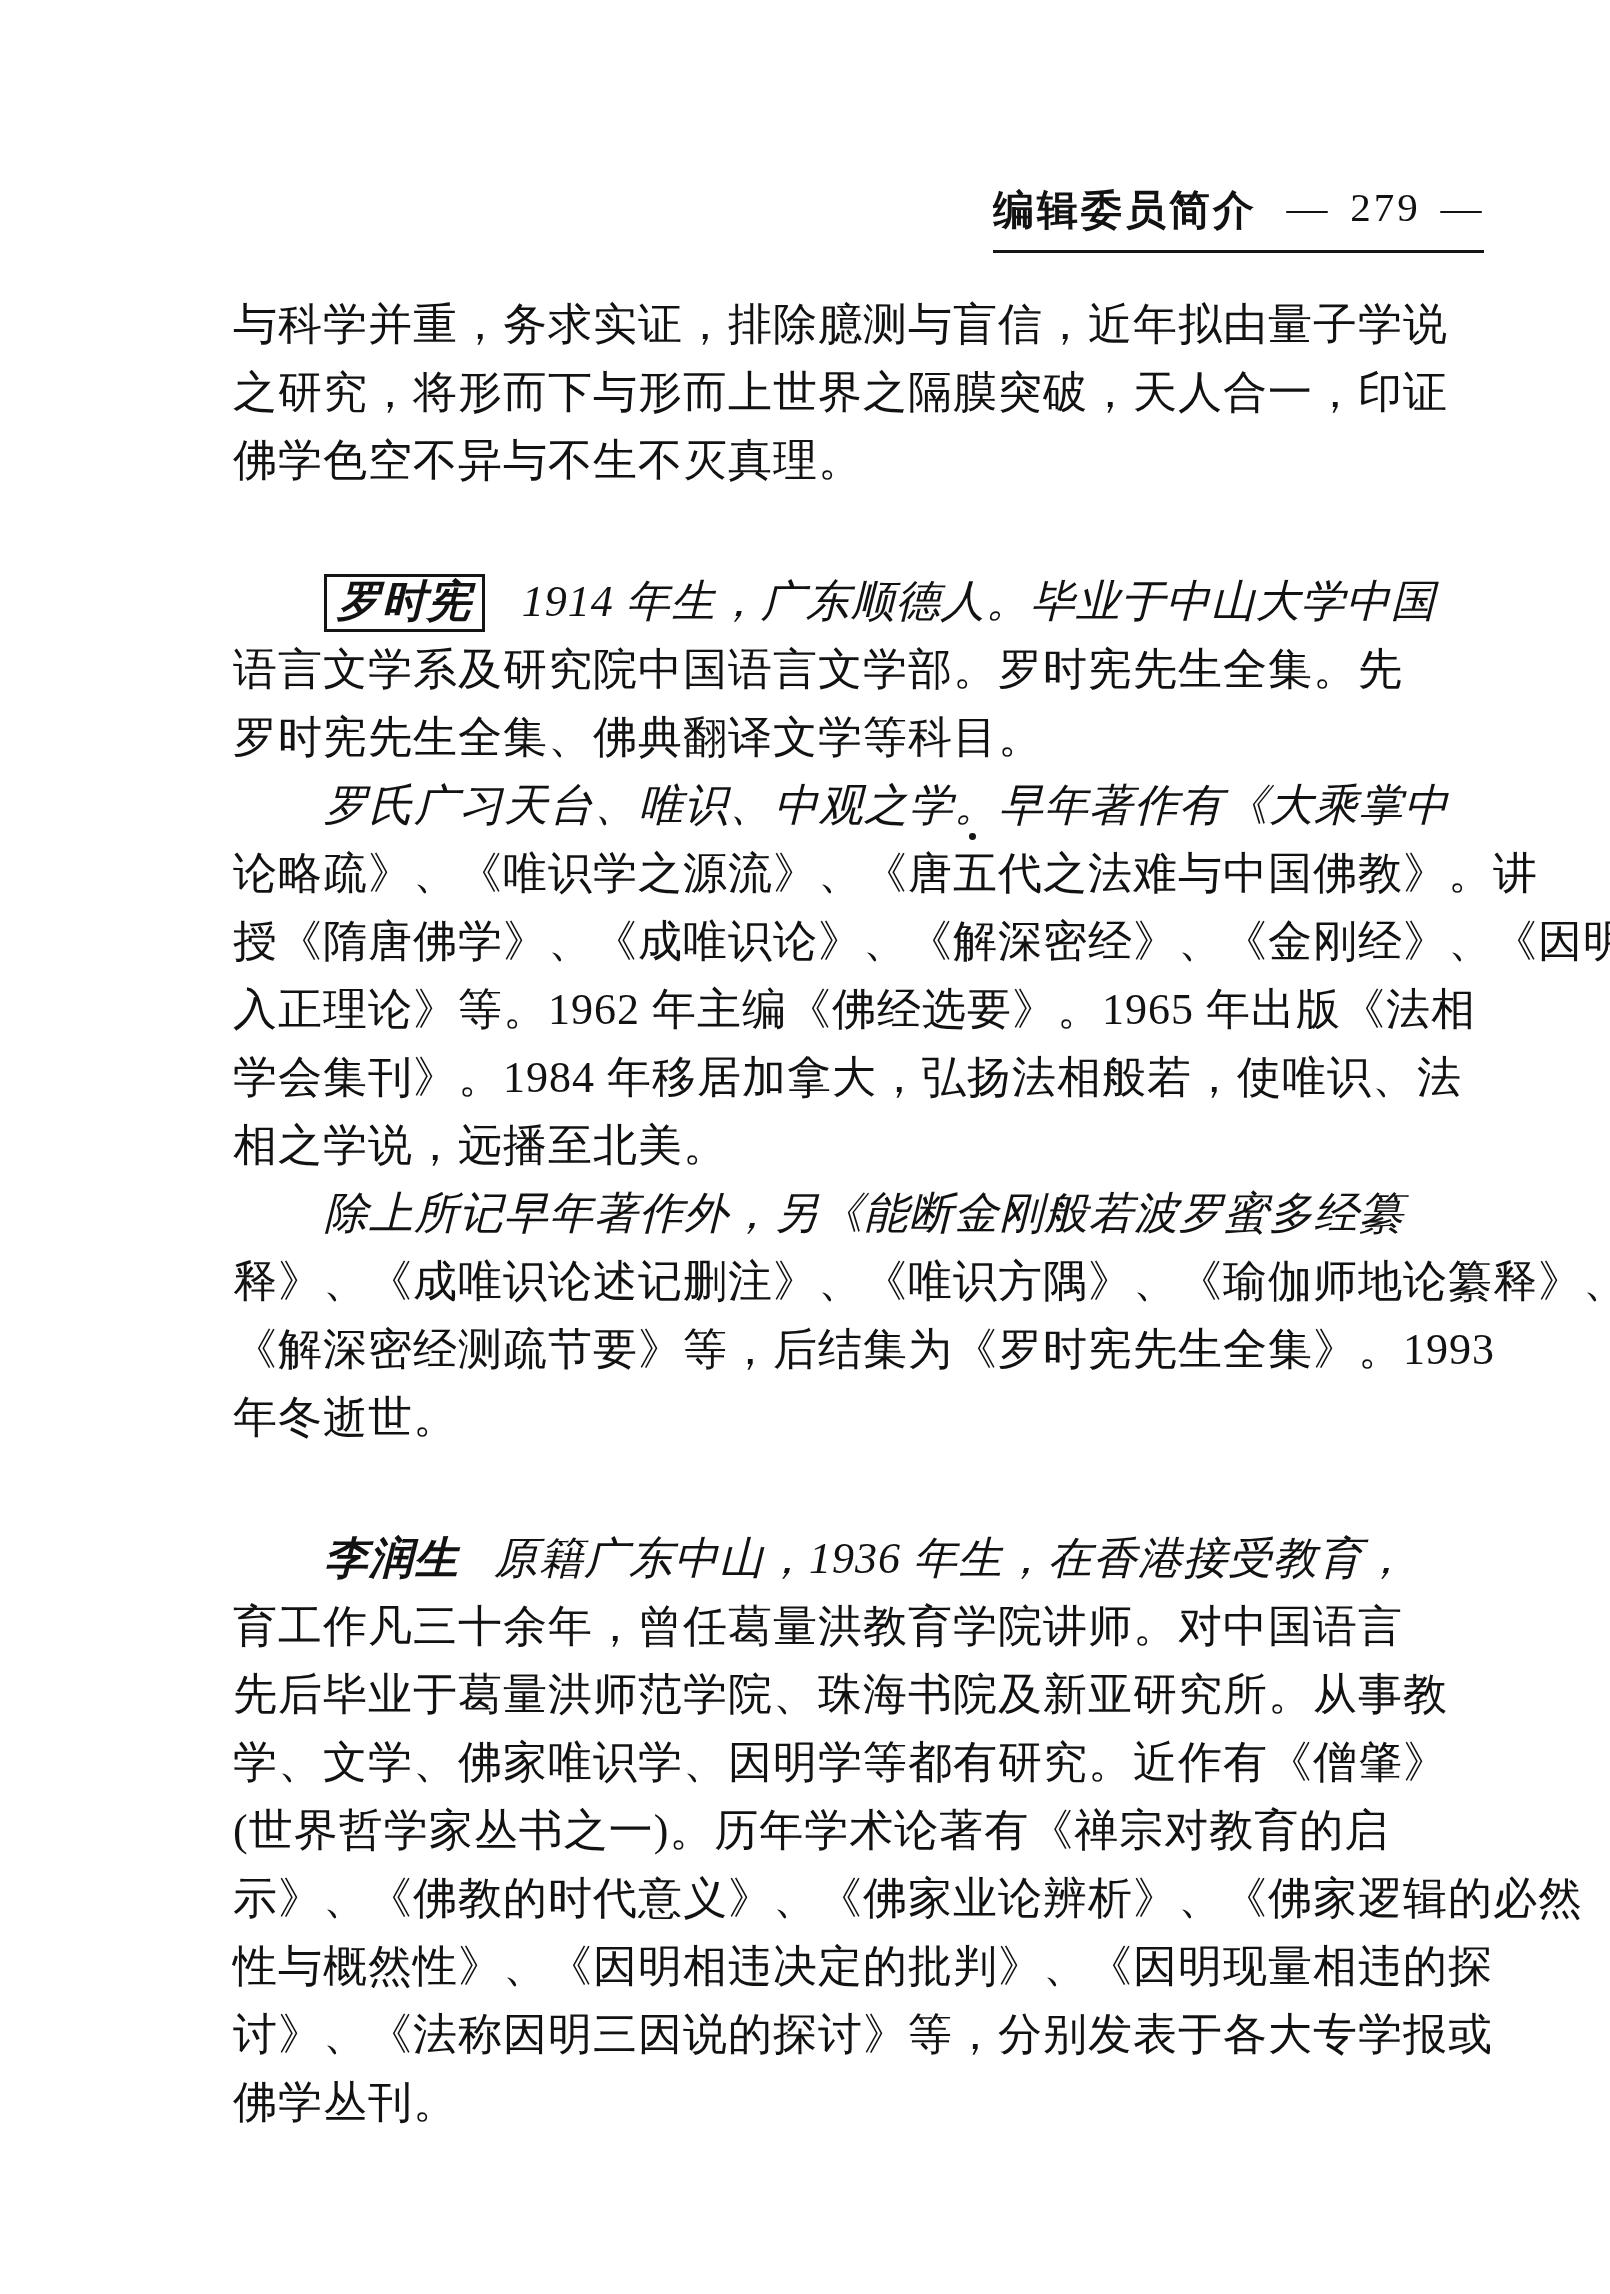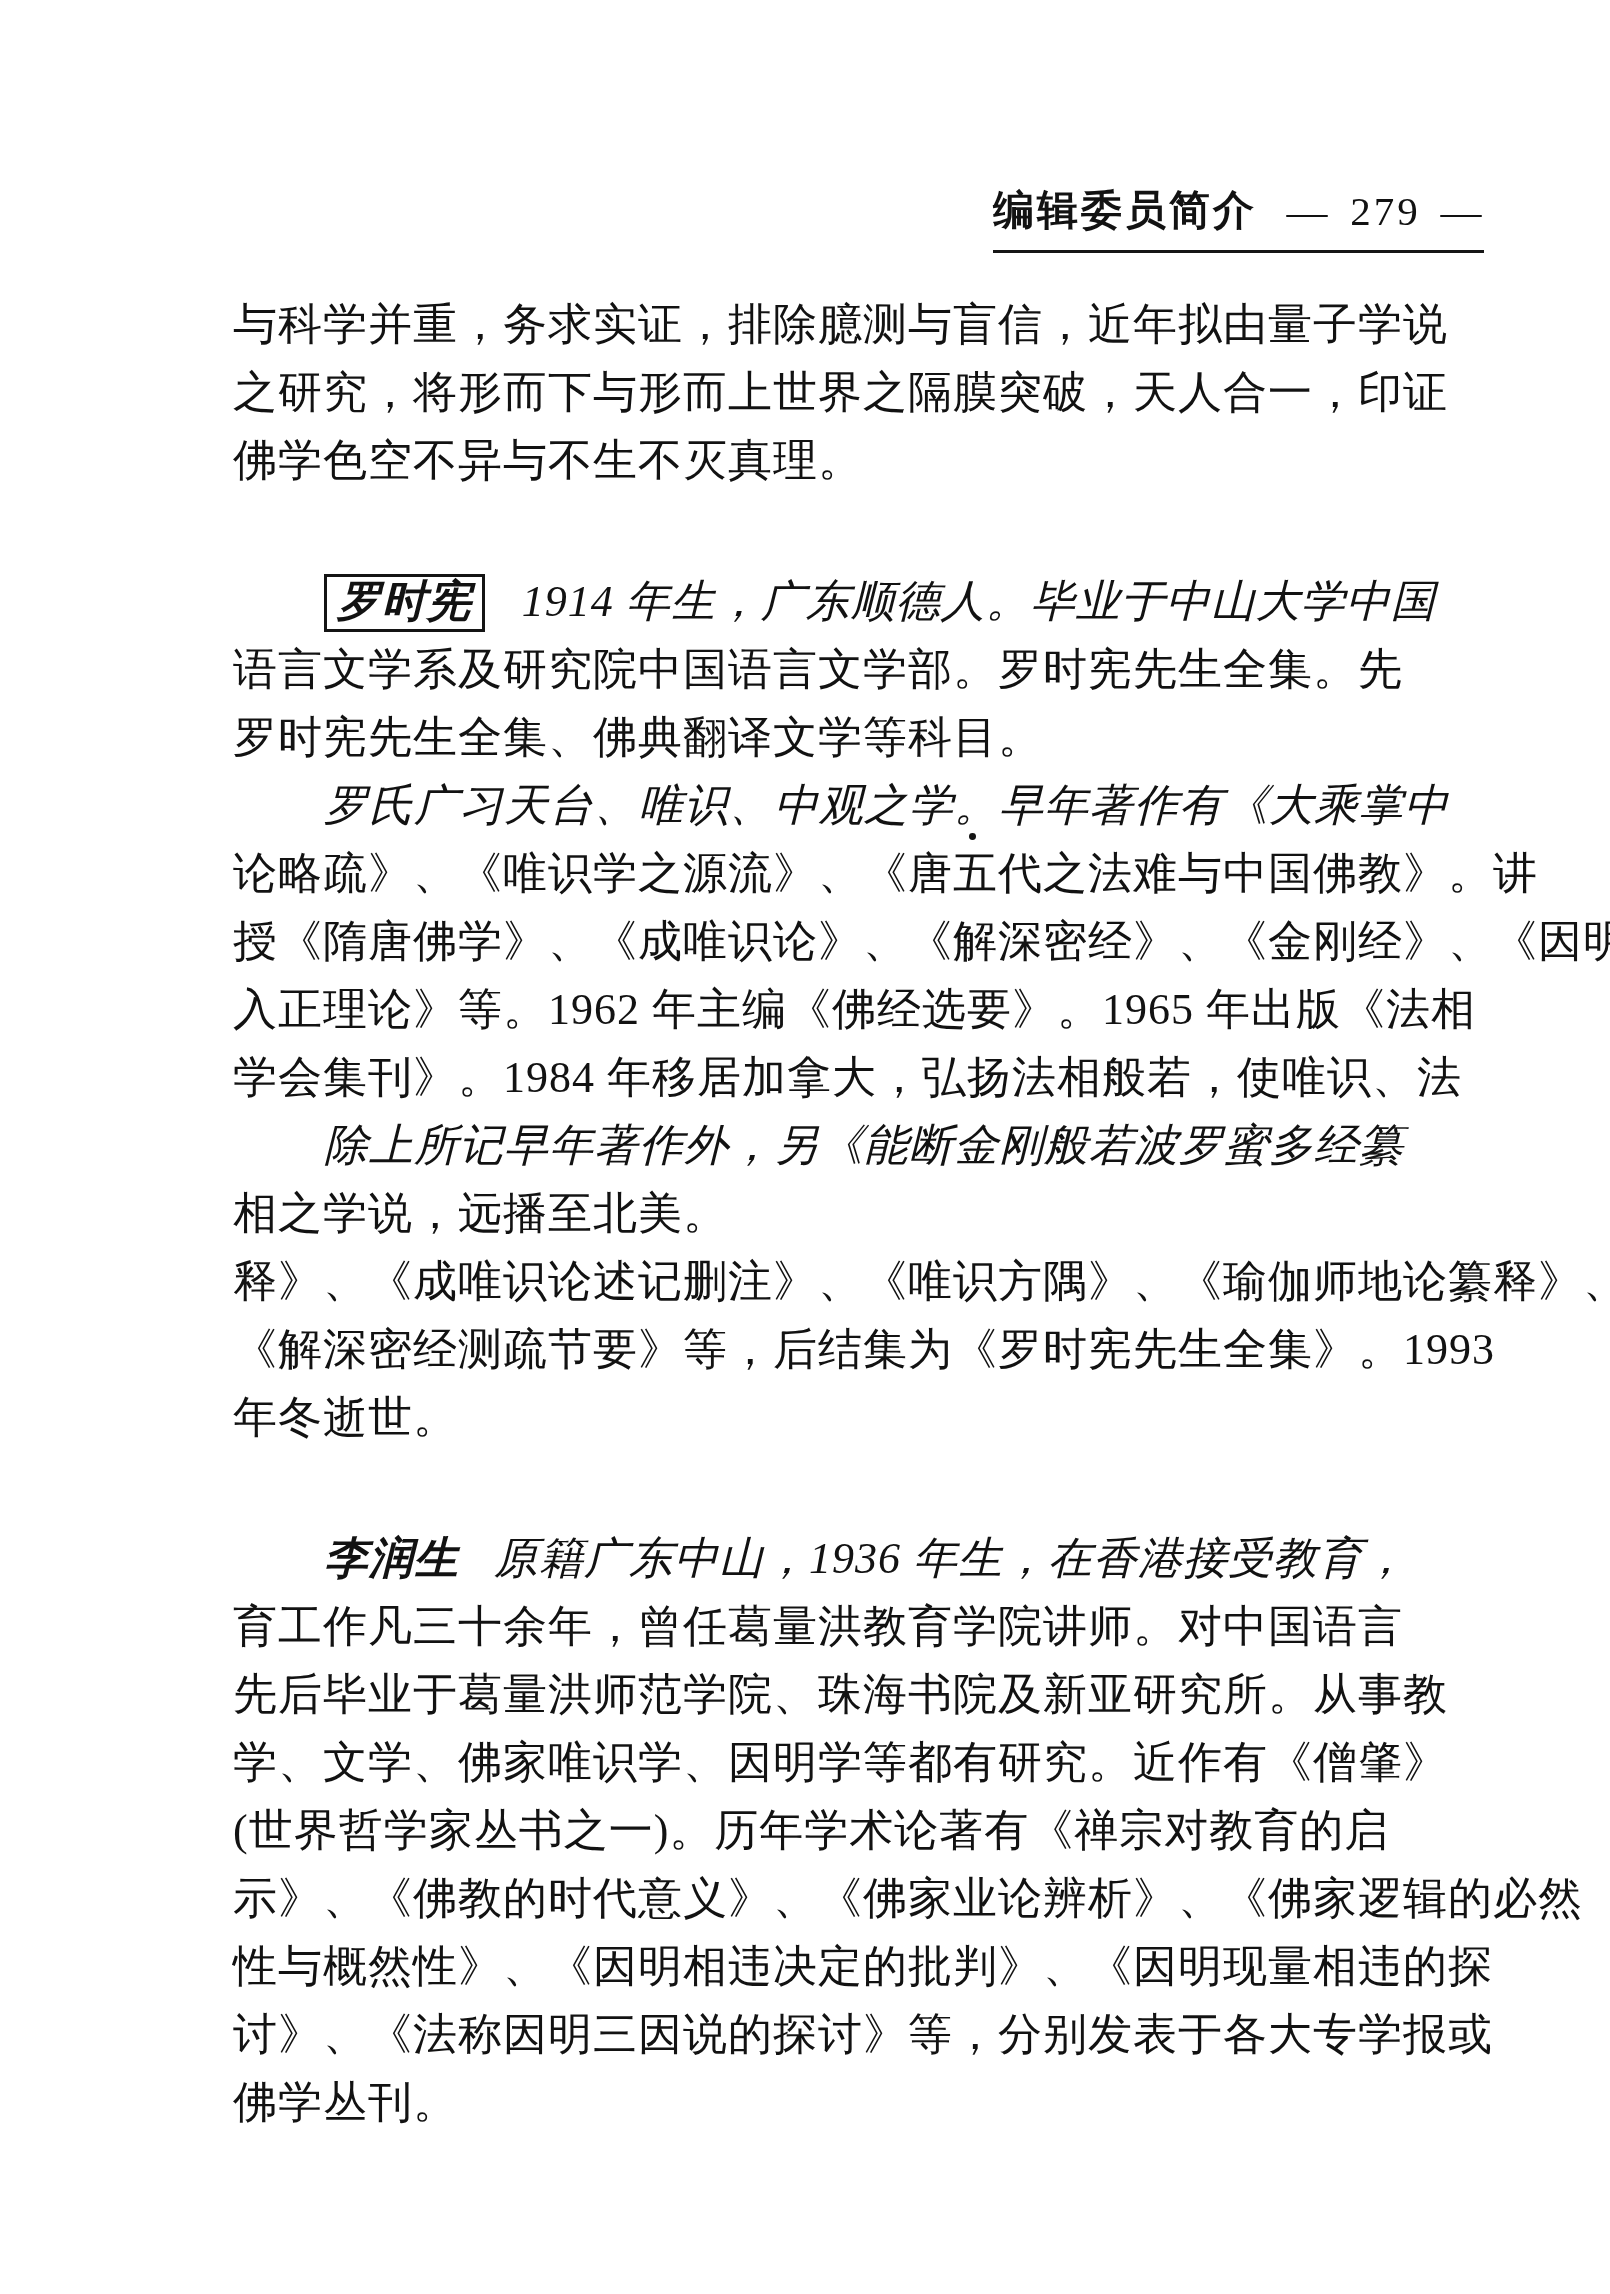--- a/index.html
+++ b/index.html
@@ -11,21 +11,21 @@
     color: #121212;
     font-family: "Liberation Serif", "DejaVu Serif", serif;
     overflow: hidden;
   }
   
   .running-header {
     position: absolute;
     top: 183px;
     left: 993px;
     display: flex;
-    align-items: center;
+    align-items: flex-start;
     gap: 29.6px;
     font-size: 41px;
     font-weight: bold;
     letter-spacing: 3px;
     border-bottom: 3.9px solid #161616;
     padding-bottom: 11.8px;
     white-space: nowrap;
   }
   .page-indicator {
     display: inline-flex;
@@ -99,23 +99,23 @@
       <span class="boxed-name">罗时宪</span><span>1914 年生，广东顺德人。毕业于中山大学中国</span>
     </div>
     <div class="line">语言文学系及研究院中国语言文学部。罗时宪先生全集。先</div>
     <div class="line">罗时宪先生全集、佛典翻译文学等科目。</div>
 
     <div class="line indent">罗氏广习天台、唯识、中观之学。早年著作有《大乘掌中</div>
     <div class="line">论略疏》、《唯识学之源流》、《唐五代之法难与中国佛教》。讲</div>
     <div class="line">授《隋唐佛学》、《成唯识论》、《解深密经》、《金刚经》、《因明</div>
     <div class="line">入正理论》等。1962 年主编《佛经选要》。1965 年出版《法相</div>
     <div class="line">学会集刊》。1984 年移居加拿大，弘扬法相般若，使唯识、法</div>
+    <div class="line">相之学说，远播至北美。</div>
+
     <div class="line indent">除上所记早年著作外，另《能断金刚般若波罗蜜多经纂</div>
-
-    <div class="line">相之学说，远播至北美。</div>
     <div class="line">释》、《成唯识论述记删注》、《唯识方隅》、《瑜伽师地论纂释》、</div>
     <div class="line">《解深密经测疏节要》等，后结集为《罗时宪先生全集》。1993</div>
     <div class="line">年冬逝世。</div>
 
     <div class="para-gap"></div>
 
     <div class="line indent">
       <span class="bold-name">李润生</span><span>原籍广东中山，1936 年生，在香港接受教育，</span>
     </div>
     <div class="line">育工作凡三十余年，曾任葛量洪教育学院讲师。对中国语言</div>

